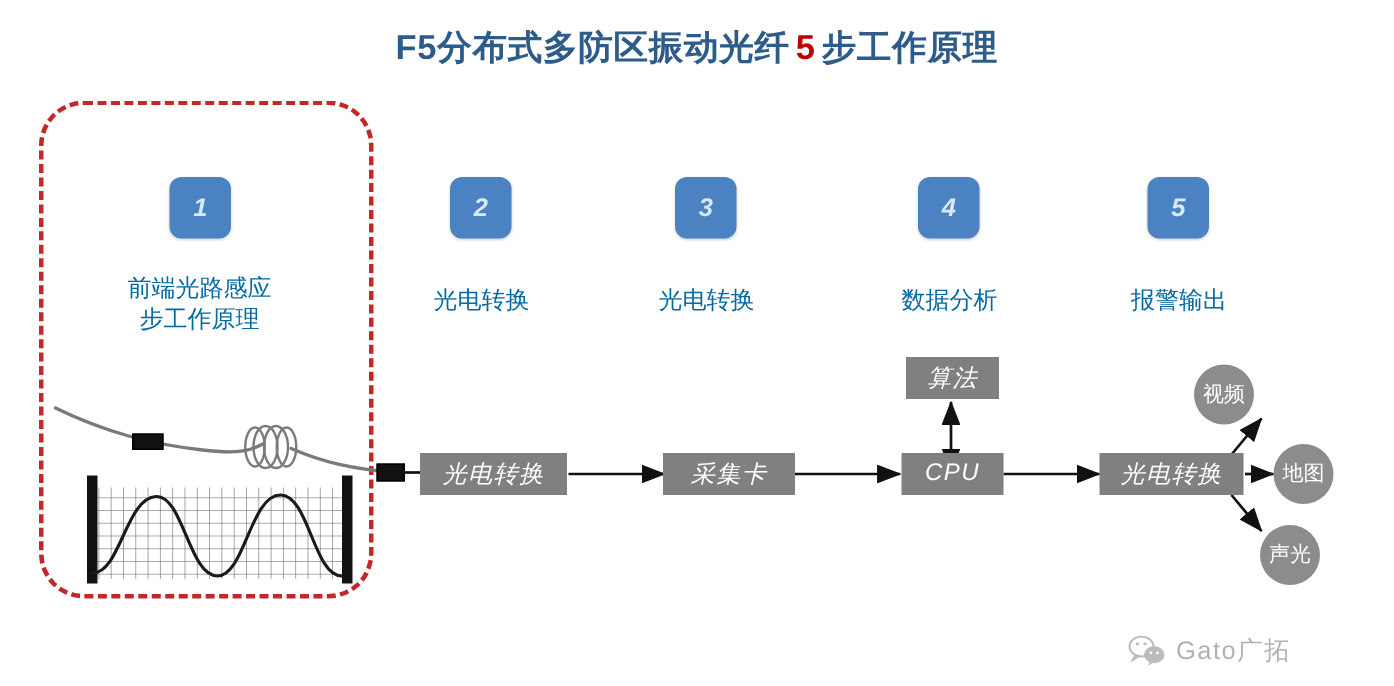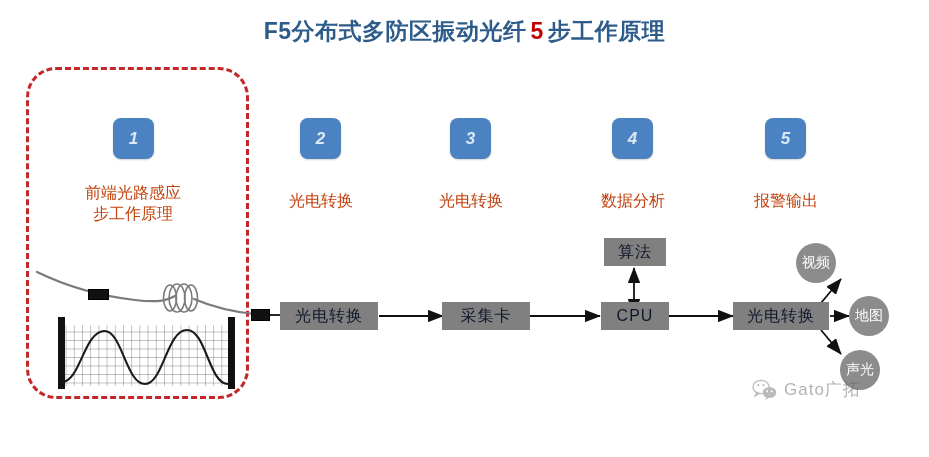--- a/index.html
+++ b/index.html
@@ -48,21 +48,21 @@
     font-size: 17px;
     font-style: italic;
     font-weight: bold;
     display: flex;
     align-items: center;
     justify-content: center;
     box-shadow: 0 1px 2px rgba(0,0,0,0.18);
   }
   .step-label {
     position: absolute;
-    color: #c2410c;
+    color: #0369a1;
     font-size: 16px;
     text-align: center;
     white-space: nowrap;
     line-height: 21px;
   }
 
   
   .red-region {
     position: absolute;
     left: 26px;
@@ -71,27 +71,28 @@
     height: 332px;
     border: 3px dashed #c32828;
     border-radius: 30px;
     box-sizing: border-box;
   }
 
   
   .gbox {
     position: absolute;
     background: #808080;
-    color: #0f172a;
+    color: #ffffff;
     display: flex;
     align-items: center;
     justify-content: center;
     font-size: 16px;
     letter-spacing: 1px;
     white-space: nowrap;
+    font-style: italic;
   }
   .gcircle {
     position: absolute;
     background: #8c8c8c;
     border-radius: 50%;
     color: #ffffff;
     display: flex;
     align-items: center;
     justify-content: center;
     font-size: 14px;
@@ -113,21 +114,21 @@
     top: 0;
     width: 929px;
     height: 457px;
     pointer-events: none;
   }
 
   
   .watermark {
     position: absolute;
     left: 752px;
-    top: 378px;
+    top: 422px;
     display: flex;
     align-items: center;
     gap: 6px;
     opacity: 0.45;
   }
   .watermark-text {
     font-size: 17px;
     color: #555;
     letter-spacing: 1px;
     white-space: nowrap;

